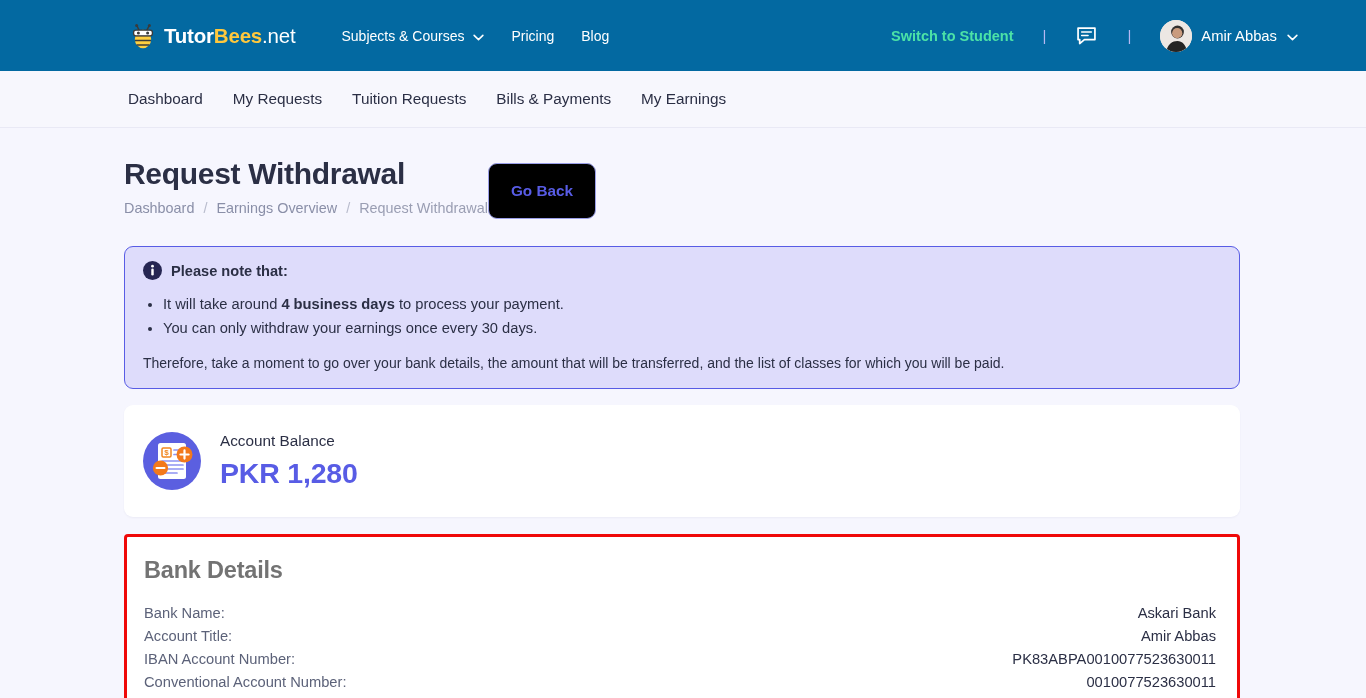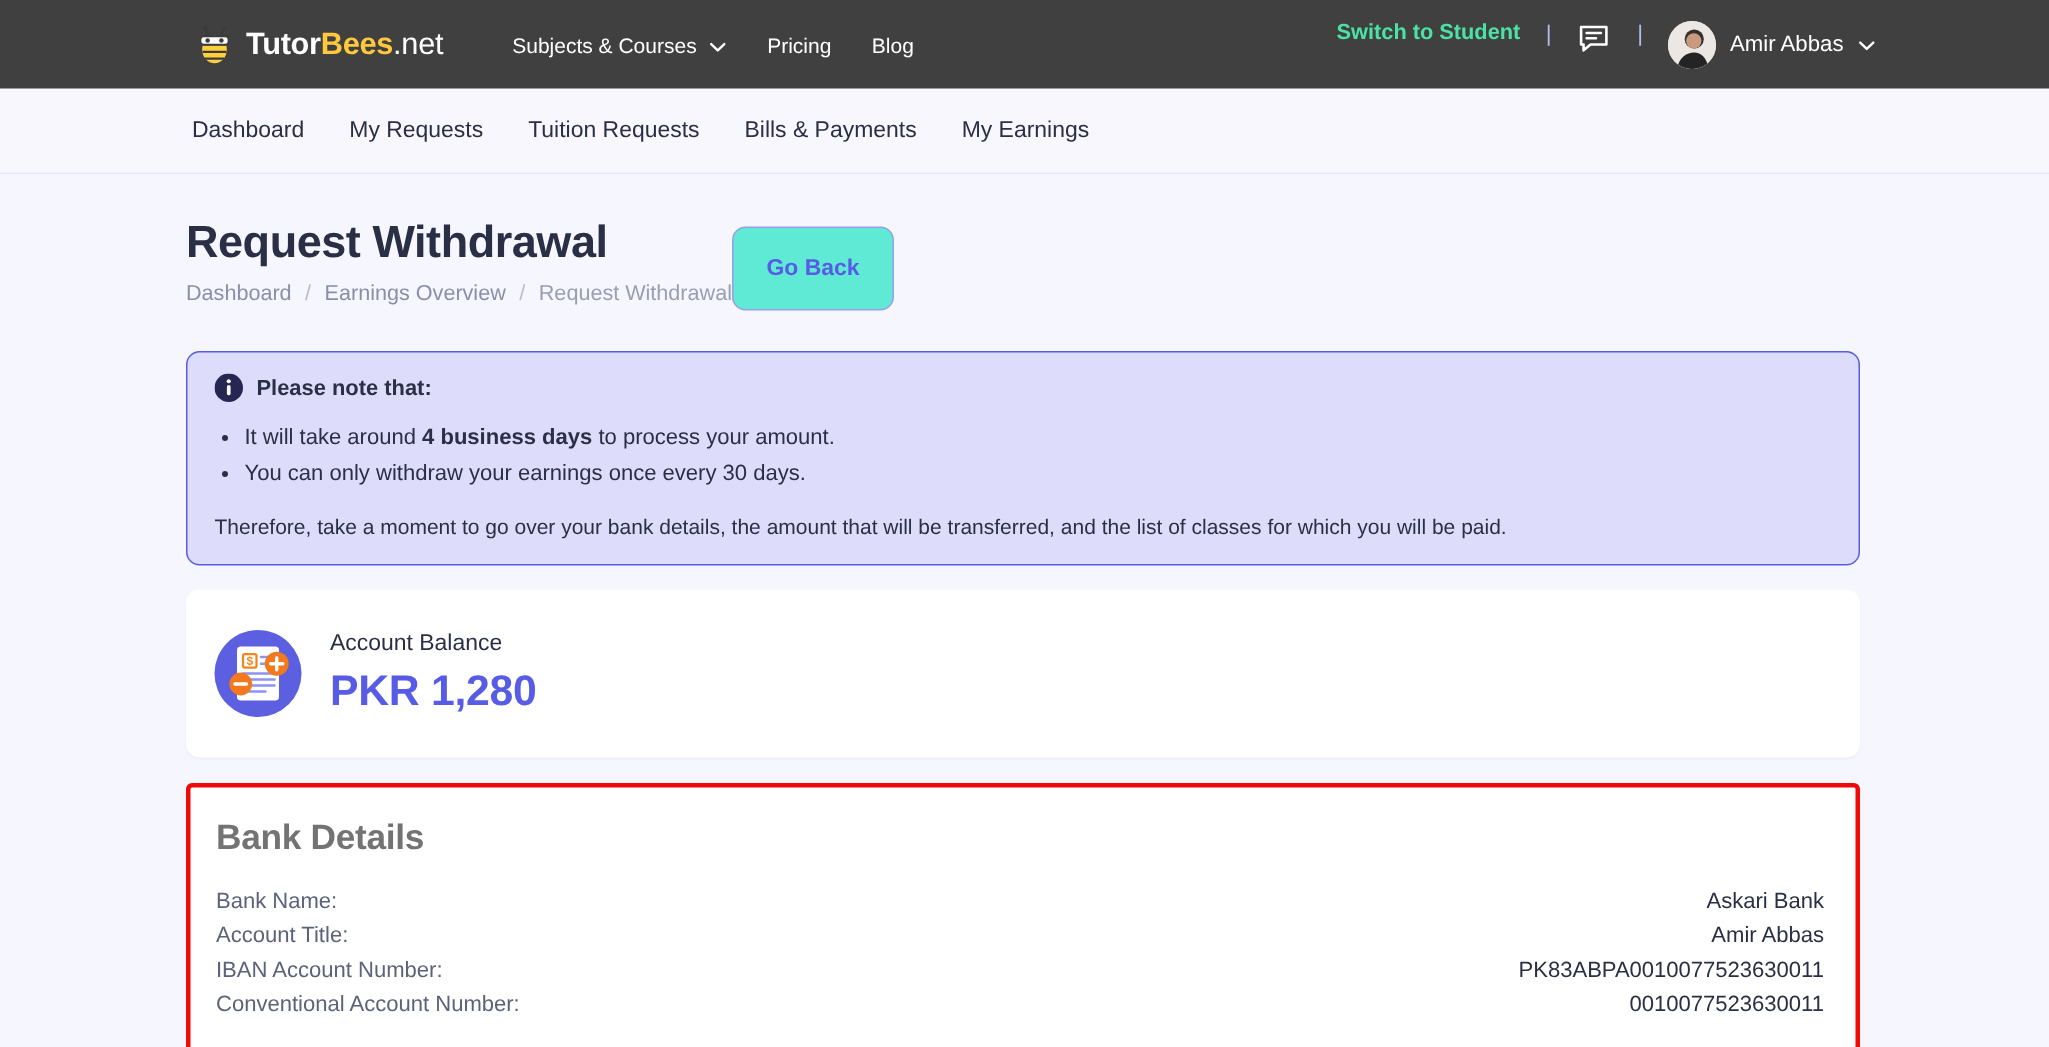--- a/index.html
+++ b/index.html
@@ -7,25 +7,25 @@
     width: 1366px;
     height: 698px;
     overflow: hidden;
     background: #f6f6fe;
     font-family: "Liberation Sans", sans-serif;
     color: #2b2f45;
   }
 
   
   .topbar {
-    height: 59px;
-    background: #404040;
-    display: flex;
-    align-items: center;
-    padding: 0 116px 0 128px;
+    height: 71px;
+    background: #0369a1;
+    display: flex;
+    align-items: center;
+    padding: 0 68px 0 128px;
     position: relative;
   }
   .brand {
     display: flex;
     align-items: center;
     gap: 6px;
     margin-right: 46px;
   }
   .bee-icon { width: 30px; height: 30px; display: block; flex: 0 0 auto; }
   .brand-text {
@@ -47,22 +47,22 @@
     align-items: center;
     gap: 9px;
     white-space: nowrap;
   }
   .chev {
     width: 11px; height: 7px; display: inline-block;
   }
   .topright {
     margin-left: auto;
     display: flex;
-    align-items: flex-start;
-    gap: 0;
+    align-items: center;
+    gap: 12px;
   }
   .switch-student {
     color: #4ce2a7;
     font-size: 14.5px;
     font-weight: 600;
     text-decoration: none;
     white-space: nowrap;
   }
   .vsep {
     color: #b6b8f2;
@@ -132,21 +132,21 @@
   }
   .crumbs a { color: #8a8fa8; text-decoration: none; }
   .crumbs .sep { color: #b9bccd; }
   .crumbs .current { color: #9a9eb3; }
 
   .go-back {
     margin-top: 8px;
     min-width: 90px;
     height: 56px;
     padding: 0 22px;
-    background: #5eead4;
+    background: #000000;
     border: 1.4px solid #9a9ee8;
     border-radius: 9px;
     color: #585ce5;
     font-size: 15.3px;
     font-weight: 600;
     font-family: "Liberation Sans", sans-serif;
     cursor: pointer;
   }
 
   
@@ -329,21 +329,21 @@
       <span>
         <svg class="info-icon" viewBox="0 0 20 20">
           <circle cx="10" cy="10" r="10" fill="#262652"></circle>
           <circle cx="10" cy="5.4" r="1.45" fill="#ffffff"></circle>
           <rect x="8.7" y="8" width="2.6" height="7.3" rx="1.3" fill="#ffffff"></rect>
         </svg>
       </span>
       <span>Please note that:</span>
     </div>
     <ul class="note-list">
-      <li><span>It will take around </span><b>4 business days</b><span> to process your amount.</span></li>
+      <li><span>It will take around </span><b>4 business days</b><span> to process your payment.</span></li>
       <li>You can only withdraw your earnings once every 30 days.</li>
     </ul>
     <div class="note-foot">Therefore, take a moment to go over your bank details, the amount that will be transferred, and the list of classes for which you will be paid.</div>
   </div>
 
   <div class="balance-card">
     <span>
       <svg class="balance-icon" viewBox="0 0 60 60">
         <circle cx="30" cy="30" r="29" fill="#5b5fe0"></circle>
         <rect x="16" y="12" width="28" height="36" rx="2.5" fill="#ffffff"></rect>

